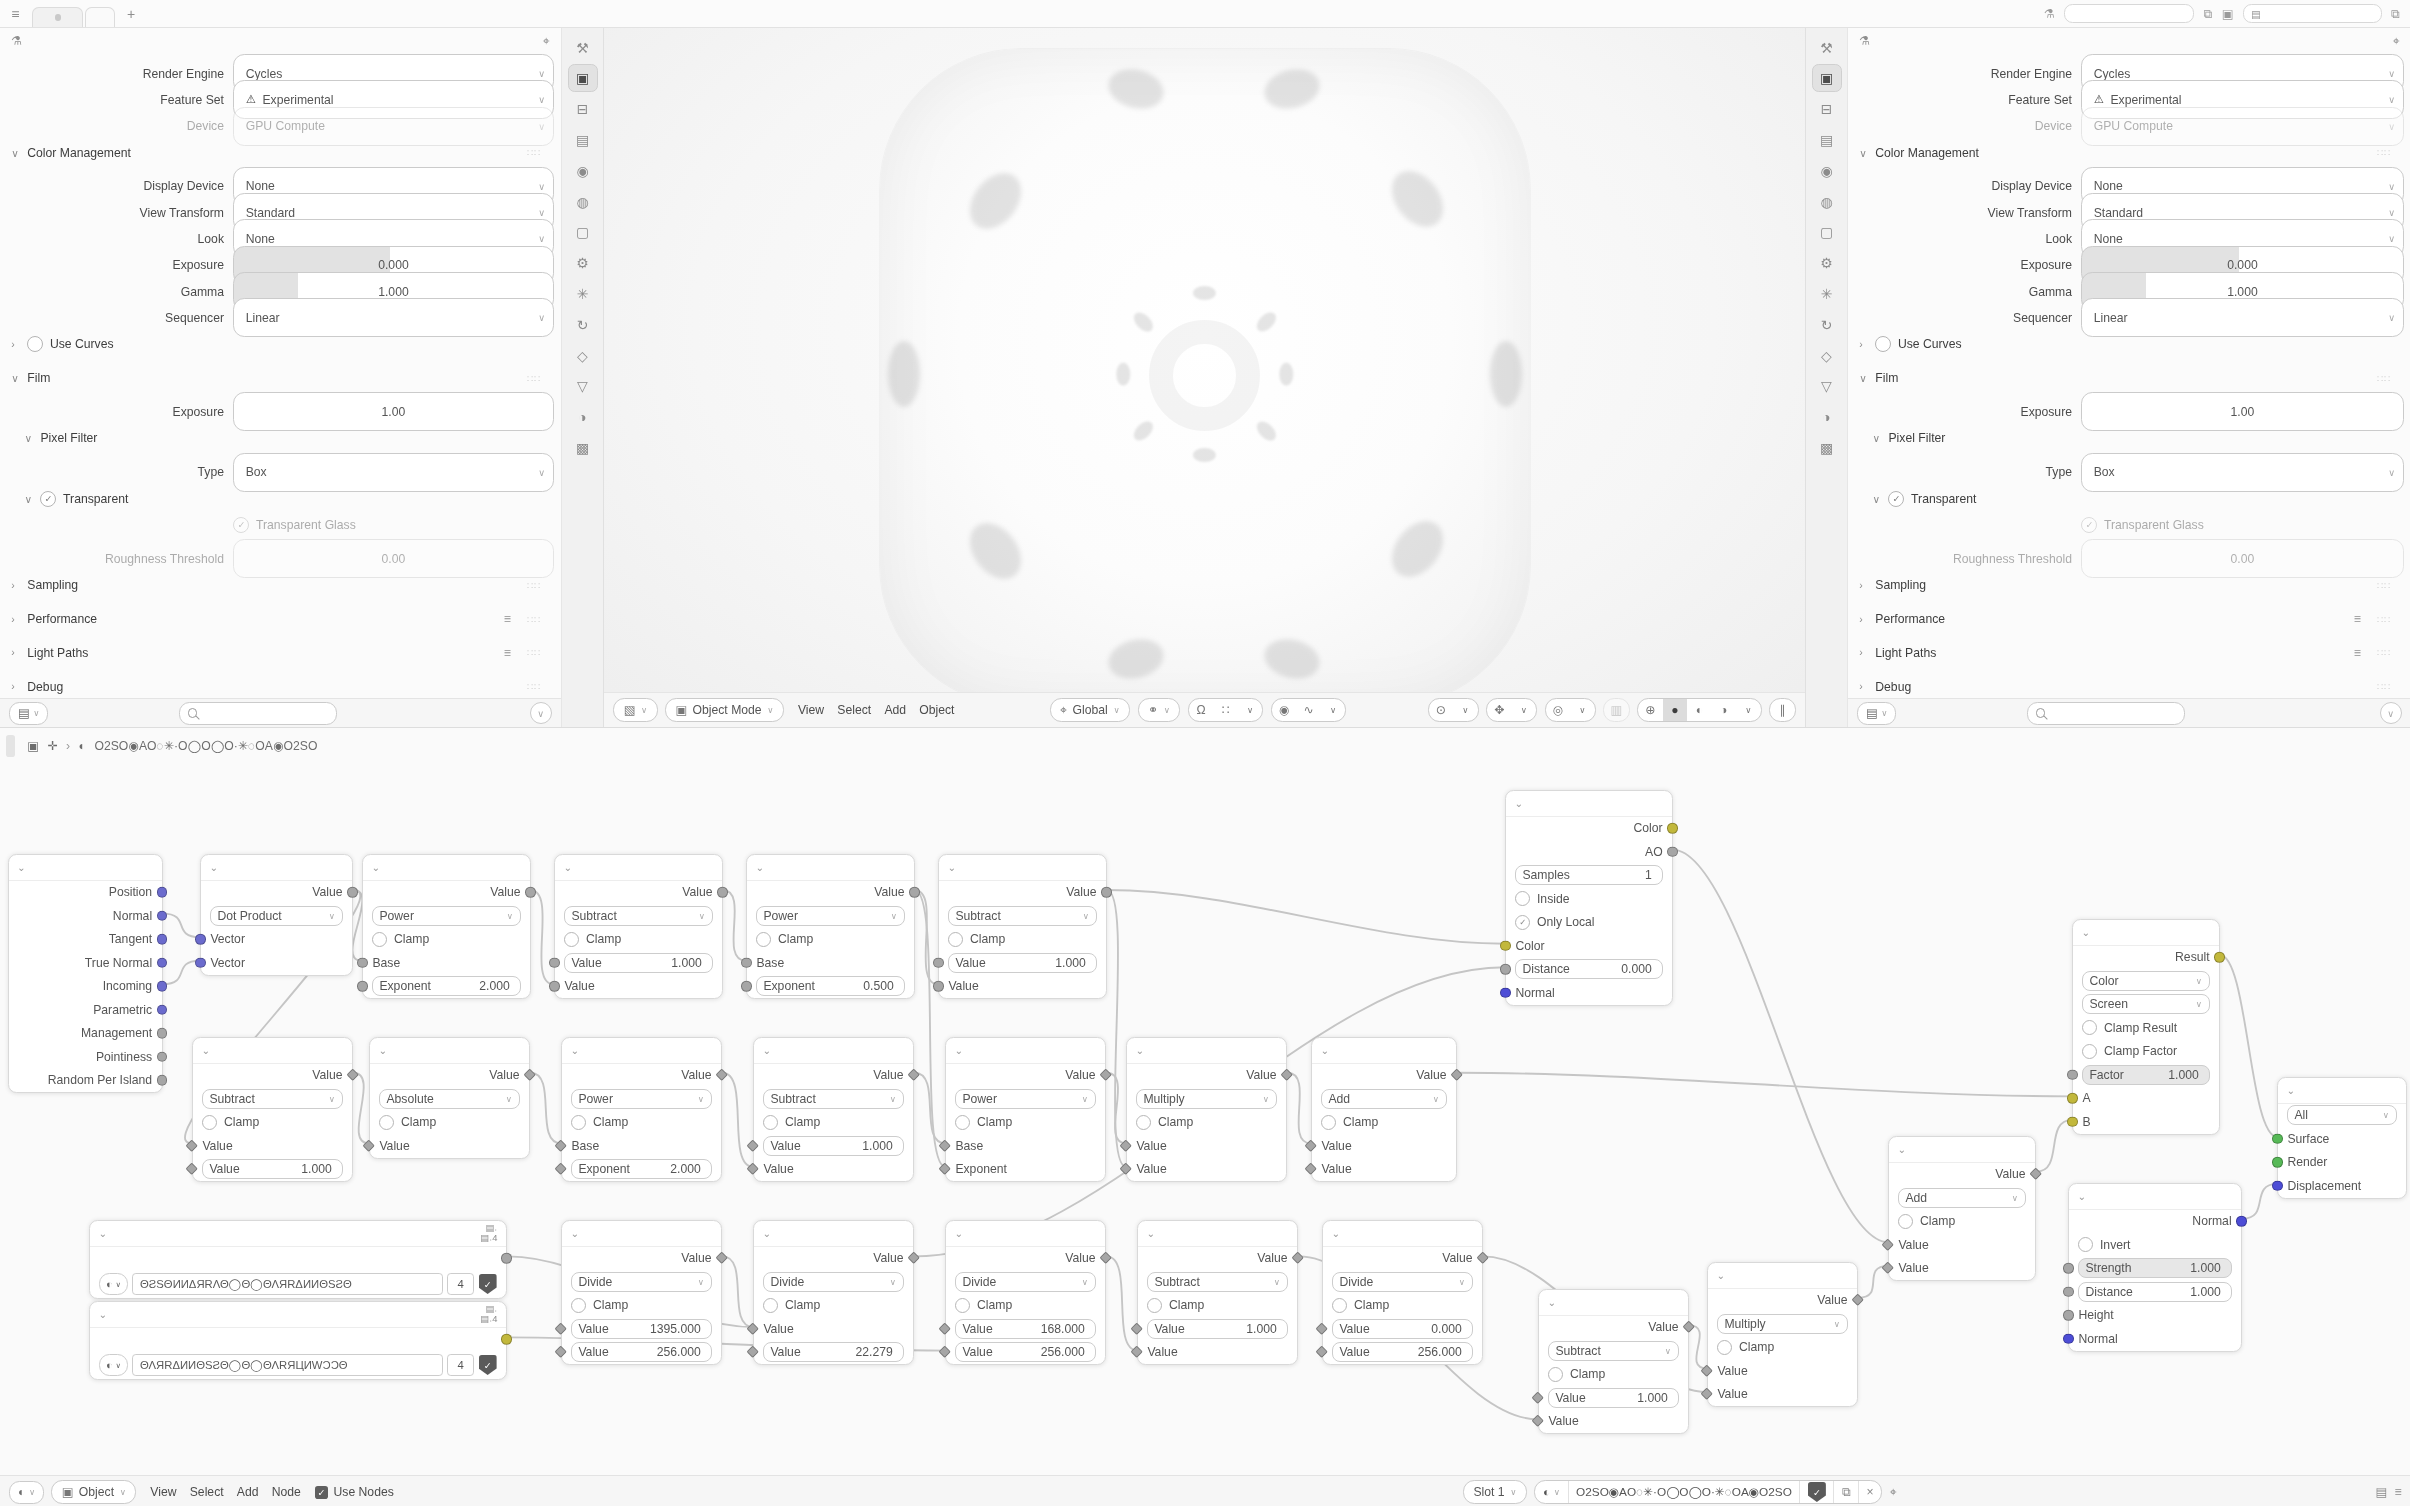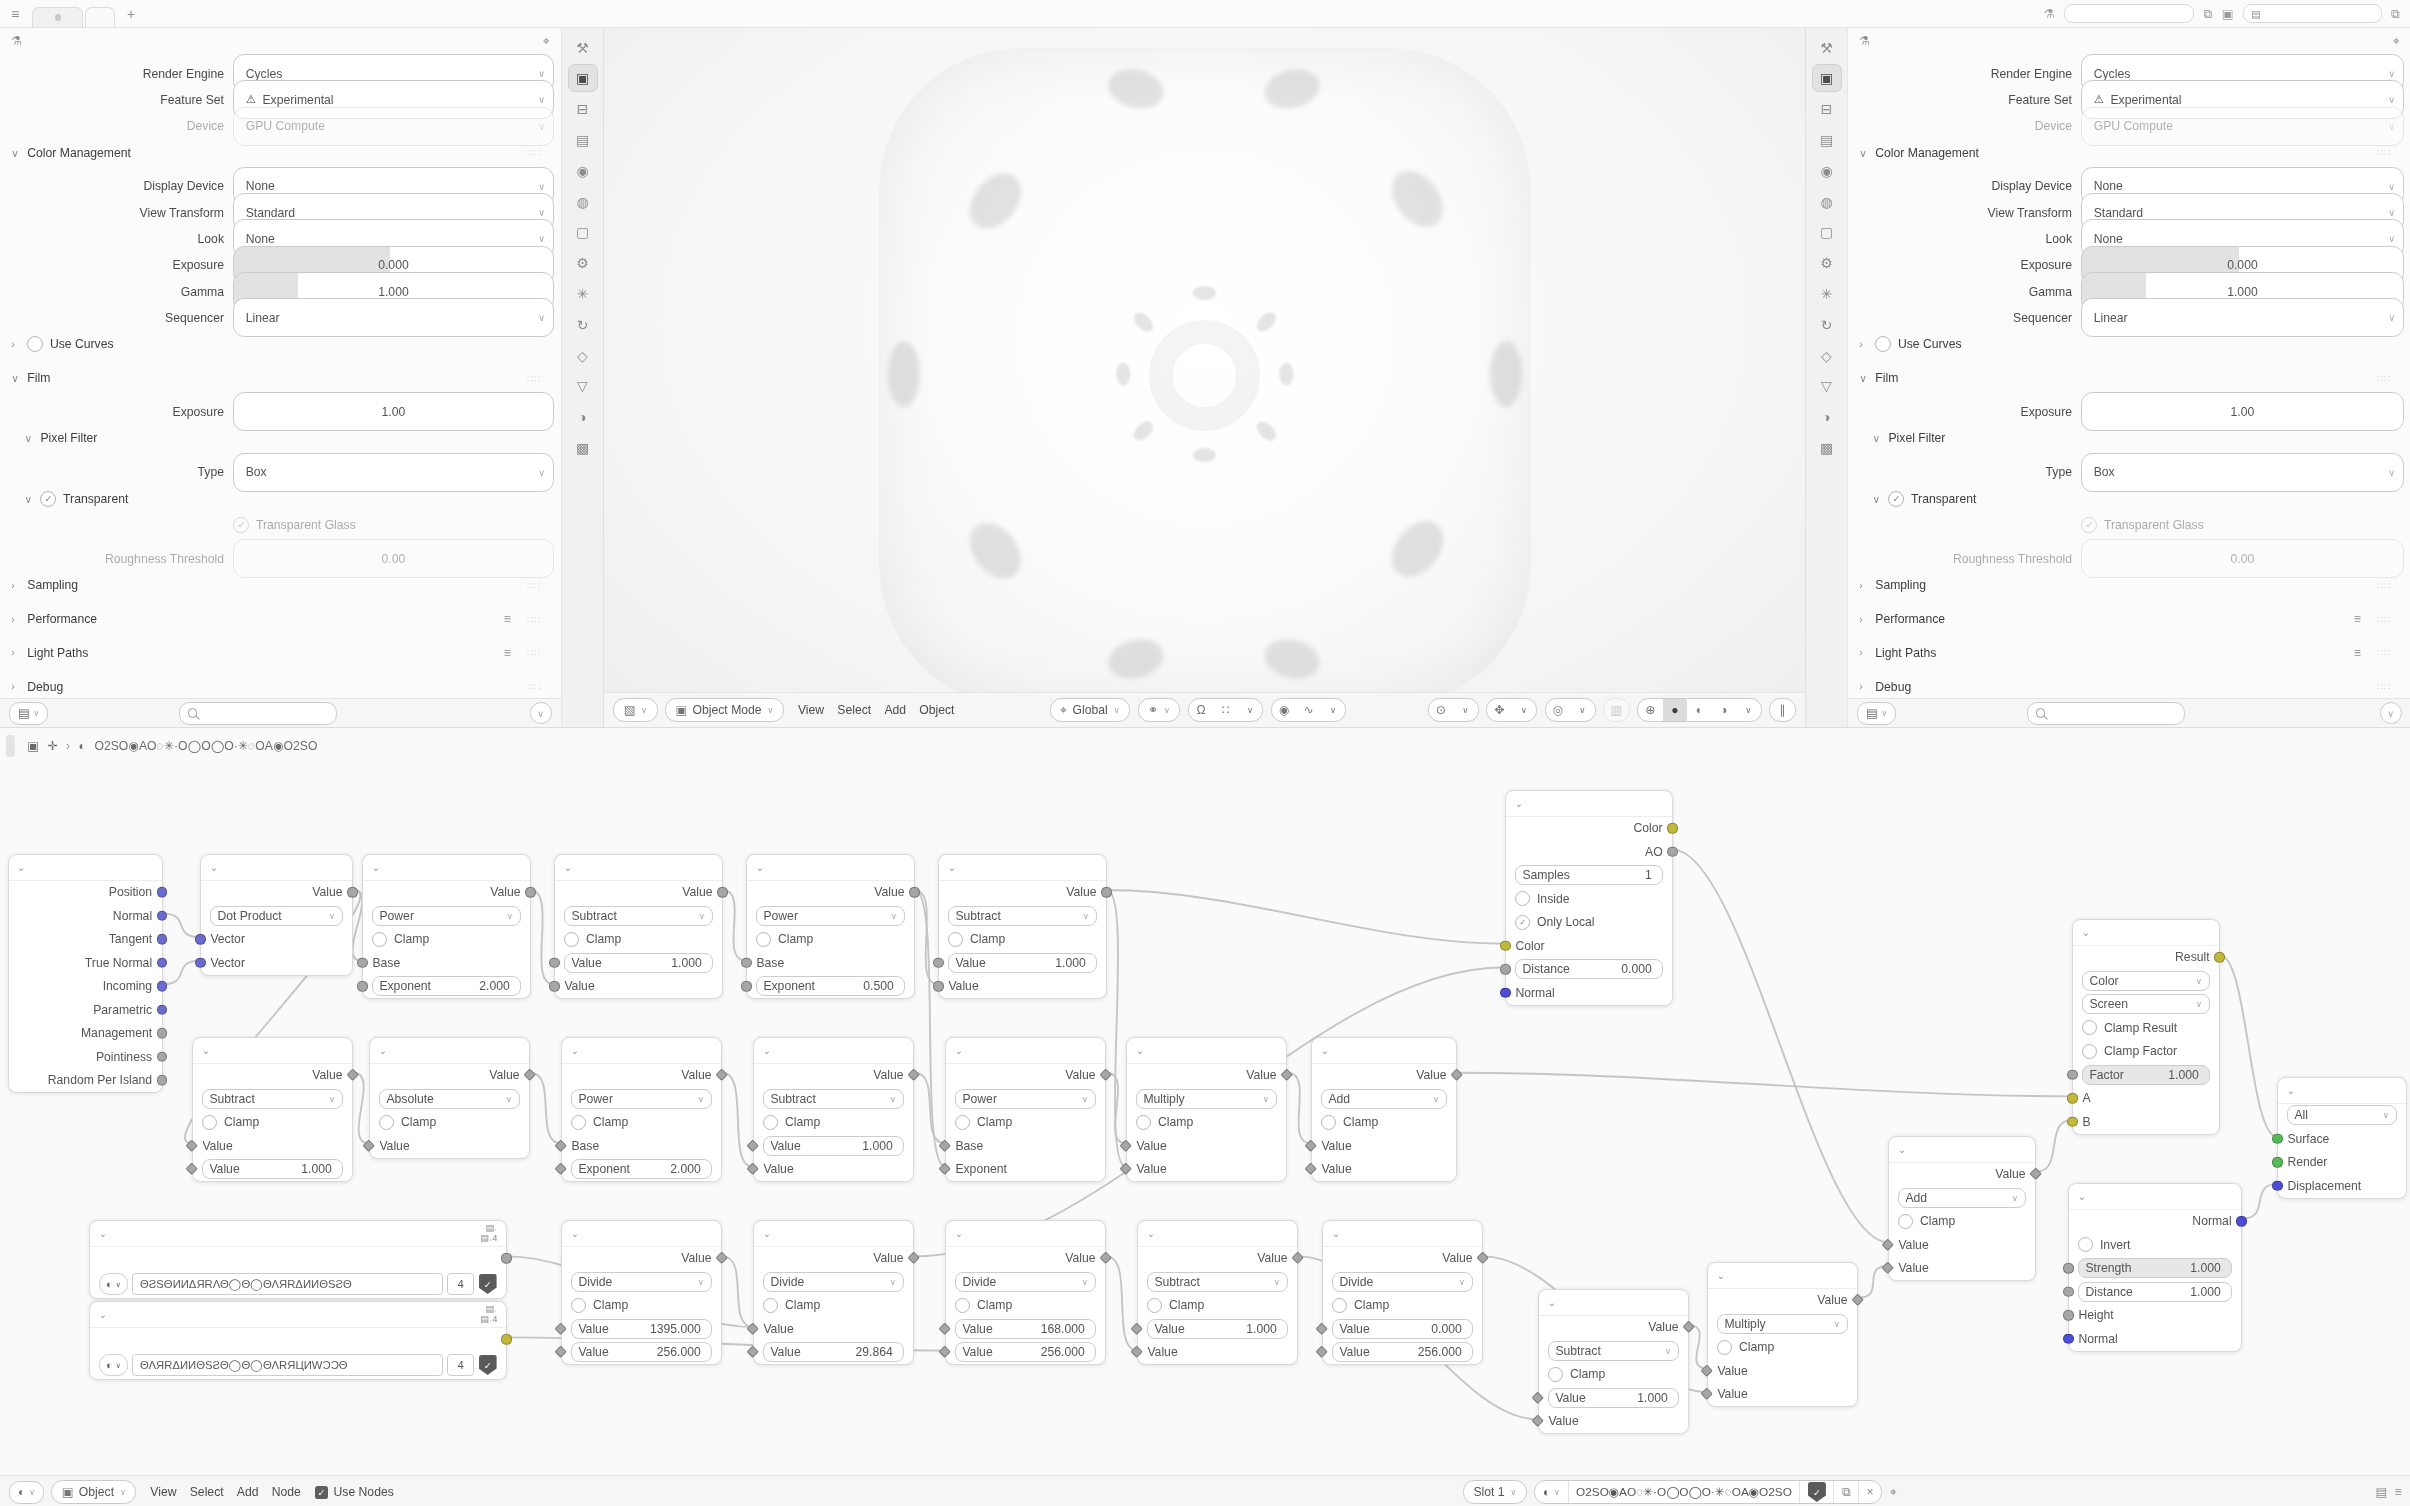--- a/index.html
+++ b/index.html
@@ -1213,21 +1213,21 @@
           <span>Clamp</span>
         </div>
         <div class="nrow">
           <span class="sock l c-gray dia"></span>
           <span>Value</span>
         </div>
         <div class="nrow">
           <span class="sock l c-gray dia"></span>
           <div class="npill nfld">
             <span>Value</span>
-            <span class="fv">29.864</span>
+            <span class="fv">22.279</span>
           </div>
         </div>
       </div>
       <div class="node" style="left: 945px; top: 492px; width: 161px;">
         <div class="nhead">
           <span>⌄</span>
         </div>
         <div class="nrow out">
           <span>Value</span>
           <span class="sock r c-gray dia"></span>

